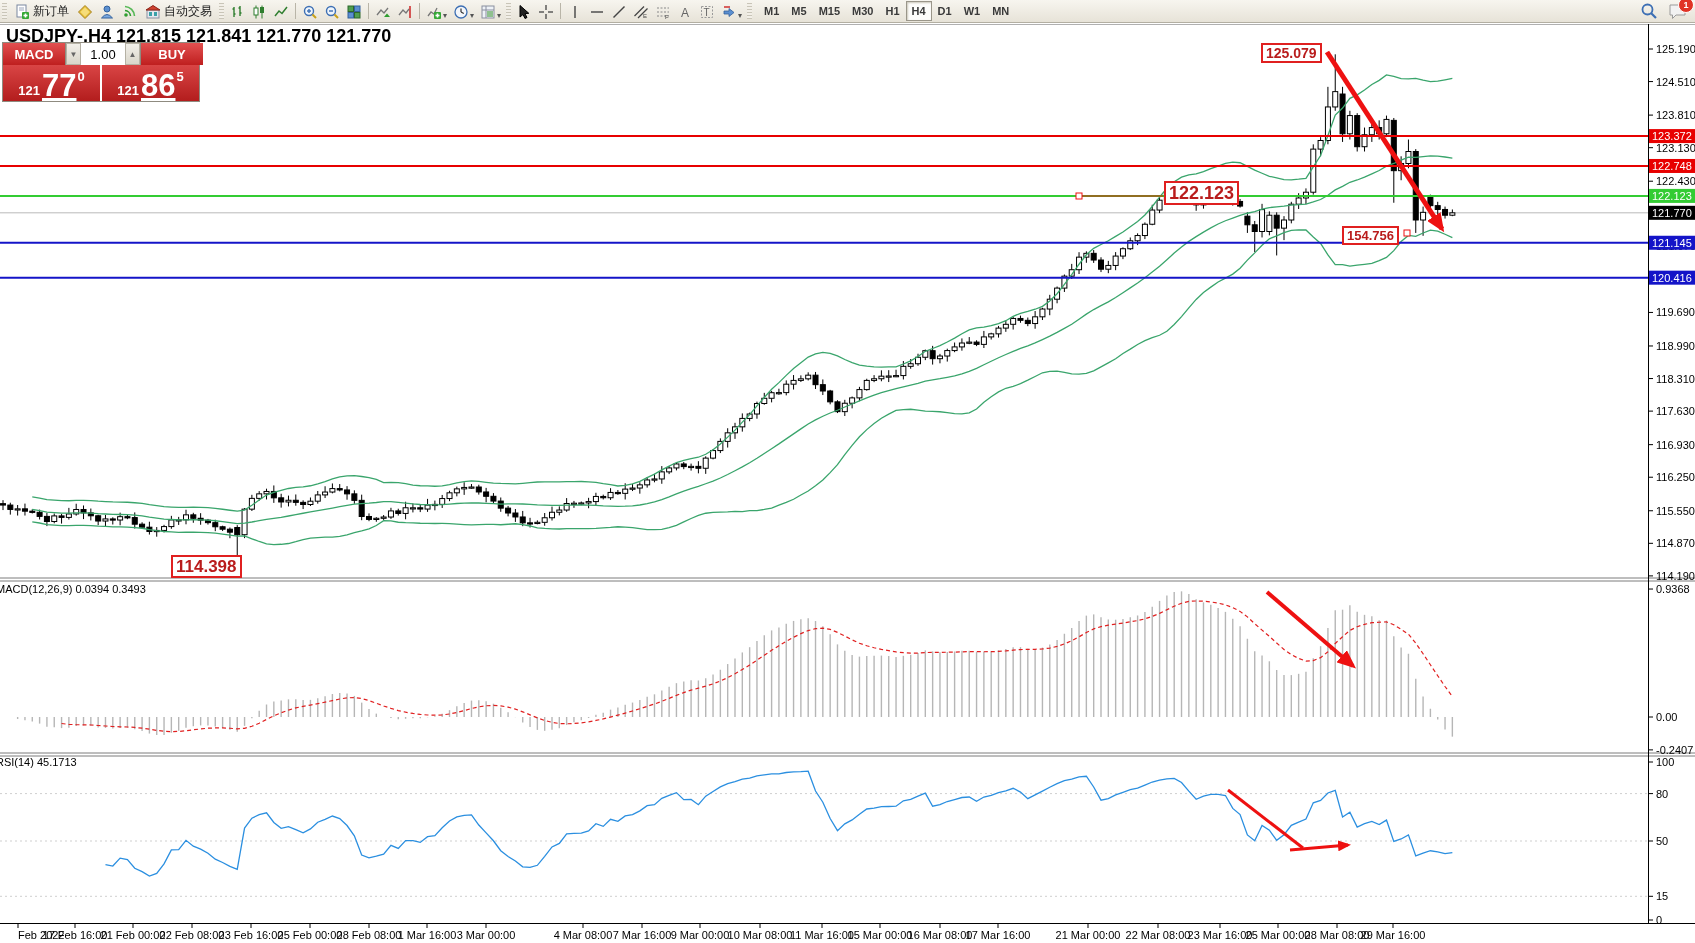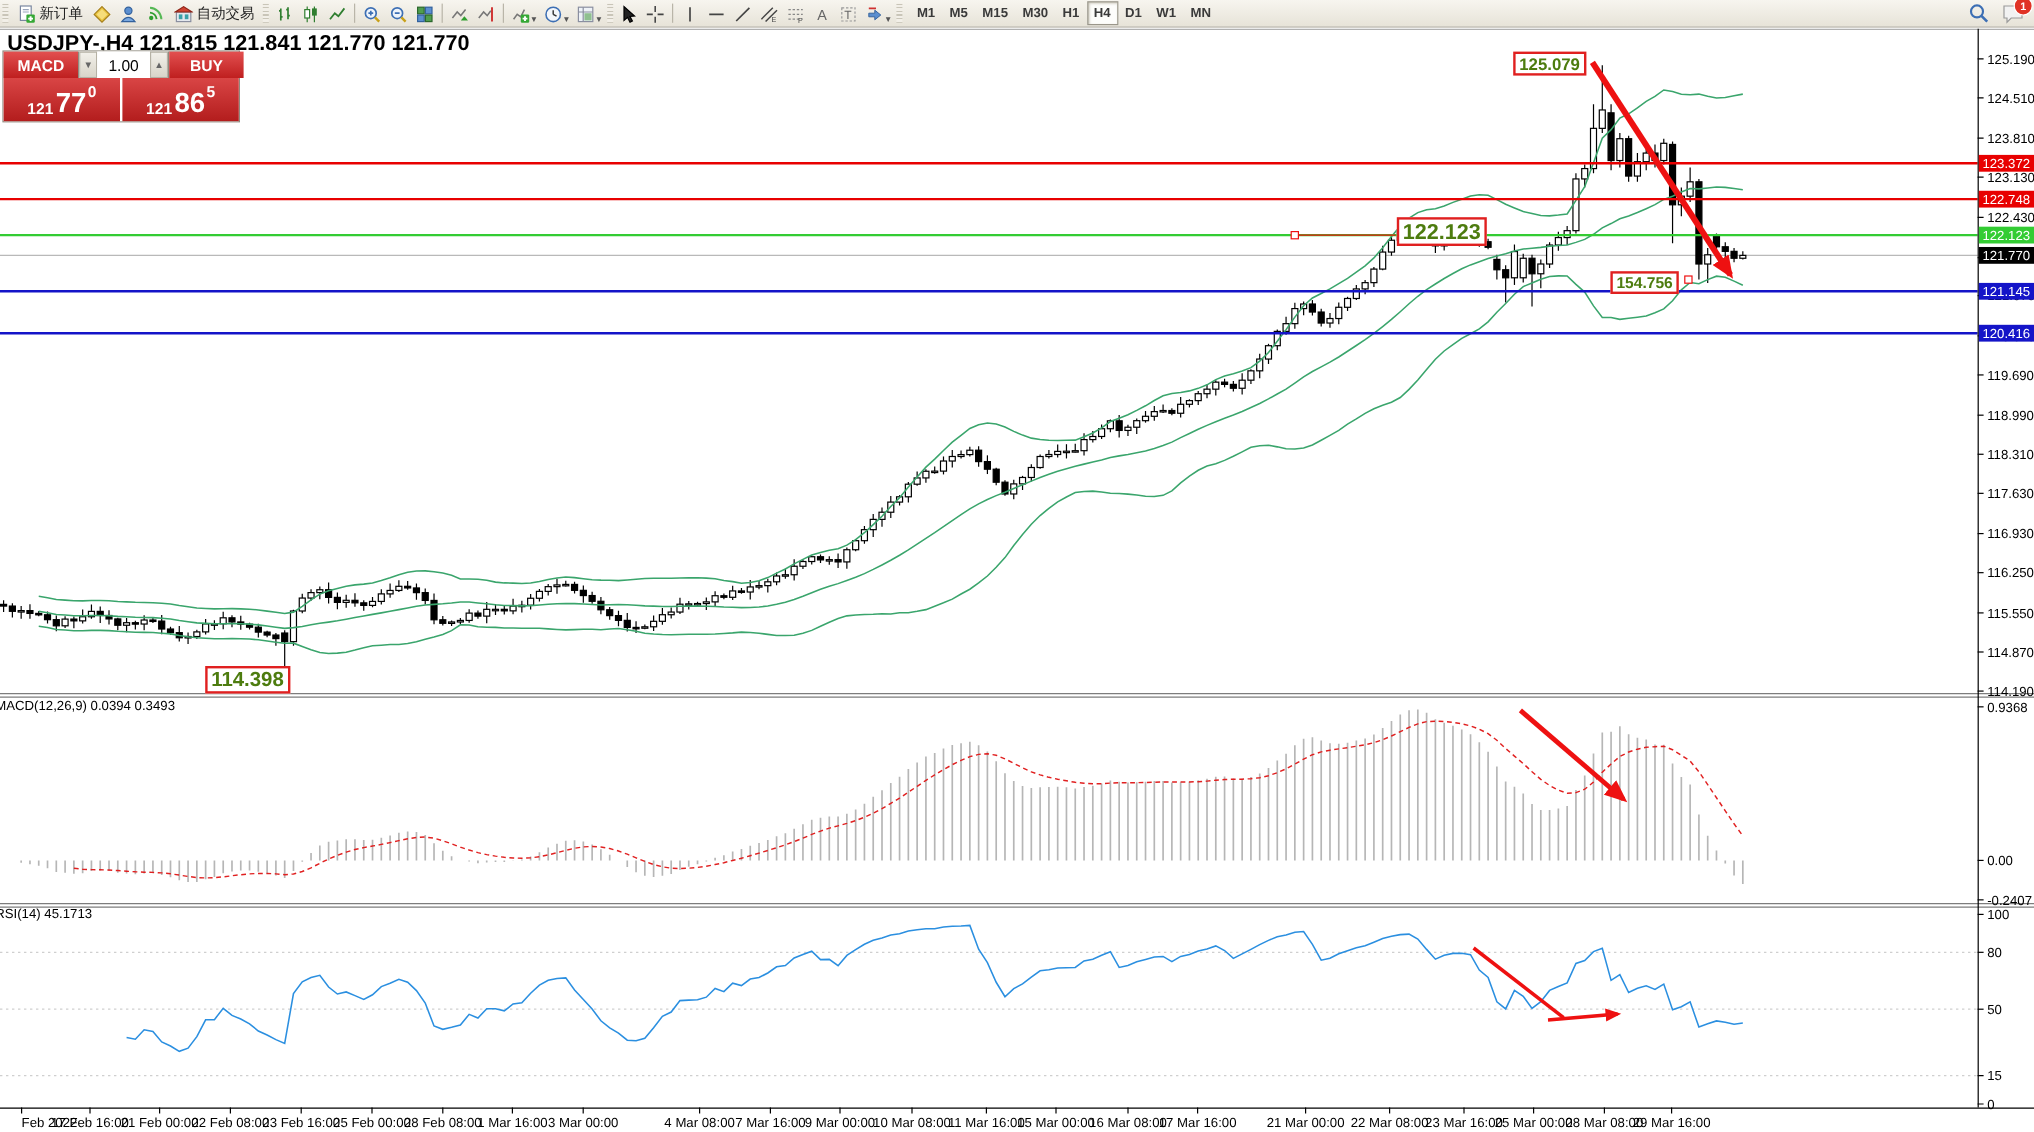--- a/index.html
+++ b/index.html
@@ -35,26 +35,26 @@
   .vol-box{flex:1;display:flex;border-left:1px solid #8f8b80;border-right:1px solid #8f8b80;background:#fff;}
   .spin{width:15px;display:flex;align-items:center;justify-content:center;
     background:linear-gradient(#f2f0ea,#d9d5c9);color:#666;font-size:8px;border:1px solid #b5b1a4;box-sizing:border-box;}
   .vol-box input{flex:1;width:40px;border:none;outline:none;text-align:center;
     font-size:13px;font-family:"Liberation Sans",sans-serif;}
   .tp-big{display:flex;height:36px;background:#fff;}
   .price-box{flex:1;display:flex;align-items:flex-end;justify-content:center;
     background:linear-gradient(#d94545,#b31d1d);color:#fff;padding-bottom:3px;}
   .price-box + .price-box{margin-left:2px;}
   .pb-small{font-size:13px;font-weight:bold;margin-right:2px;line-height:14px;}
-  .pb-big{font-size:23px;font-weight:bold;line-height:25px;}
+  .pb-big{font-size:31px;font-weight:bold;line-height:25px;text-decoration:underline;}
   .pb-sup{font-size:13px;font-weight:bold;margin-left:1px;transform:translateY(-14px);}
   
   #chart{position:absolute;left:0;top:22px;}
   svg text{font-family:"Liberation Sans",sans-serif;}
-  .ann{position:absolute;background:#fff;border:2px solid #e02020;color:#4d7c0f;
+  .ann{position:absolute;background:#fff;border:2px solid #e02020;color:#b91c1c;
     font-weight:bold;line-height:1;padding:1px 3px;white-space:nowrap;z-index:4;}
   .pane-label{position:absolute;font-size:11px;color:#000;z-index:3;}
   .ico{display:block;}
 </style>
 </head>
 <body>
 <div id="app">
 
 <div id="toolbar">
   <span class="thandle"></span>

